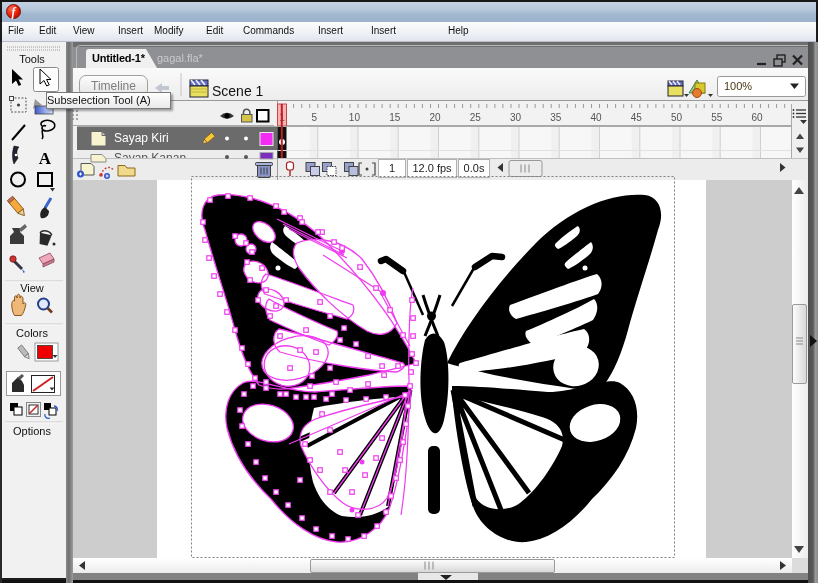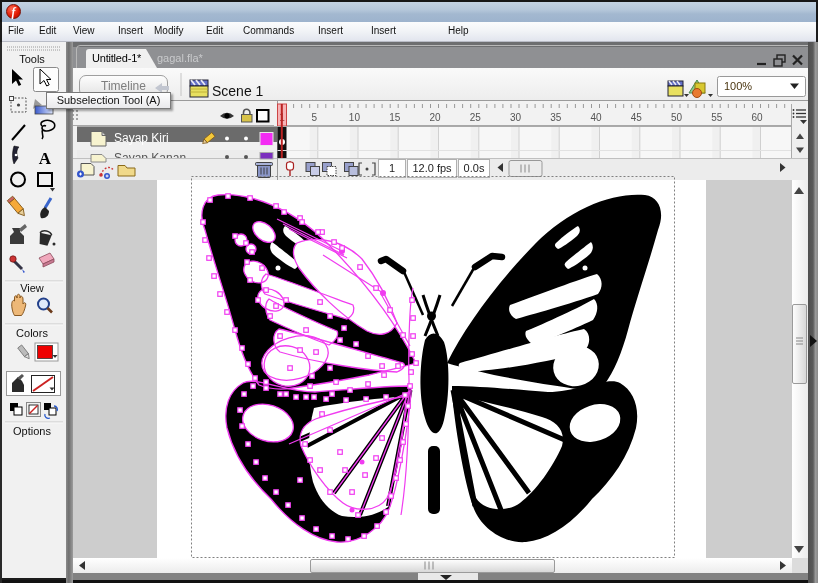--- a/index.html
+++ b/index.html
@@ -11,54 +11,54 @@
 
 #menubar{left:2px;top:22px;width:814px;height:20px;background:linear-gradient(#fbfcfd 0%,#f2f4f7 45%,#e2e5ee 100%);border-bottom:1px solid #b9bcc6}
 .menu{position:absolute;top:25px;font-size:10px;color:#111}
 
 #tools{left:2px;top:42px;width:64px;height:536px;background:#f1f1f1}
 #toolsep{left:66px;top:42px;width:7px;height:541px;background:linear-gradient(90deg,#8a8a8a,#6f6f6f 40%,#9c9c9c)}
 
 #tabband{left:73px;top:42px;width:745px;height:26px;background:#8f9093}
 #tabtopstrip{left:73px;top:42px;width:745px;height:5px;background:#6d6e70}
 #docframe{left:76px;top:45px;width:740px;height:533px;border:1px solid #b8b8b8;border-radius:4px 4px 0 0;background:transparent}
-#tab-active{left:86px;top:49px;width:60px;height:19px;background:#f0f0f0;border-radius:3px 0 0 0;color:#000;font-weight:normal;font-size:11px;padding:3px 0 0 6px;white-space:nowrap;letter-spacing:-0.2px}
+#tab-active{left:86px;top:49px;width:60px;height:19px;background:#f0f0f0;border-radius:3px 0 0 0;color:#000;font-weight:bold;font-size:11px;padding:3px 0 0 6px;white-space:nowrap;letter-spacing:-0.2px}
 #tab-active-slant{left:146px;top:49px;width:0;height:0;border-bottom:19px solid #f0f0f0;border-right:11px solid transparent}
 #tab2{left:157px;top:52px;font-size:11px;color:#c9cacc}
 
 #editbar{left:73px;top:68px;width:744px;height:33px;background:linear-gradient(#fafafa,#ededed);border-bottom:1px solid #9a9a9a}
-#btn-timeline{left:79px;top:75px;width:89px;height:22px;background:linear-gradient(#fdfdfd,#e3e3e3);border:1px solid #9f9f9f;border-radius:7px;font-size:12px;color:#7e7e7e;text-align:center;padding-top:3px}
+#btn-timeline{left:79px;top:75px;width:69px;height:22px;background:linear-gradient(#fdfdfd,#e3e3e3);border:1px solid #9f9f9f;border-radius:7px;font-size:12px;color:#7e7e7e;text-align:center;padding-top:3px}
 #scene1{left:212px;top:83px;font-size:14px;color:#111}
 
 #tl{left:73px;top:101px;width:745px;height:79px;background:#f0f0f0;border-bottom:2px solid #8a8a8a}
 #tl-layerhead{left:73px;top:101px;width:201px;height:25px;background:#f0f0f0;border-bottom:1px solid #a8a8a8}
 #tl-ruler{left:278px;top:101px;width:513px;height:25px;background:#f2f2f2;border-bottom:1px solid #a8a8a8}
 #tl-layers-sep{left:277px;top:101px;width:1px;height:79px;background:#9a9a9a}
-#row1{left:77px;top:126px;width:200px;height:16px;background:#6b6b6b;color:#fff;font-size:12px}
+#row1{left:77px;top:126px;width:200px;height:24px;background:#6b6b6b;color:#fff;font-size:12px}
 #row2{left:77px;top:150px;width:200px;height:10px;background:#ececec;overflow:hidden;font-size:12px;color:#555}
 #tl-frames{left:278px;top:126px;width:513px;height:32px;background:#f7f7f7;overflow:hidden}
 #tl-botbar-l{left:73px;top:158px;width:205px;height:22px;background:#ececec;border-top:1px solid #c0c0c0}
 #tl-botbar-r{left:278px;top:158px;width:540px;height:22px;background:#ececec;border-top:1px solid #c0c0c0}
 #tl-right{left:791px;top:101px;width:27px;height:57px;background:#efefef}
 
 #canvas{left:73px;top:180px;width:719px;height:378px;background:#cdcdcd}
 #stage{left:157px;top:180px;width:549px;height:378px;background:#fff}
 
 
 #vscroll{left:792px;top:180px;width:16px;height:378px;background:linear-gradient(90deg,#ffffff,#ececec)}
 #vthumb{left:792px;top:304px;width:15px;height:80px;background:linear-gradient(90deg,#fdfdfd,#d8d8d8);border:1px solid #9a9a9a;border-radius:2px}
 #hscroll{left:73px;top:558px;width:719px;height:15px;background:linear-gradient(#ffffff,#ececec)}
 #hthumb{left:310px;top:559px;width:245px;height:14px;background:linear-gradient(#fdfdfd,#d8d8d8);border:1px solid #9a9a9a;border-radius:2px}
 #botband{left:66px;top:573px;width:752px;height:7px;background:#828282}
 #botband2{left:0px;top:580px;width:818px;height:3px;background:#111}
 #bottab{left:418px;top:573px;width:60px;height:7px;background:#e8e8e8}
 #rightedge{left:808px;top:42px;width:10px;height:541px;background:linear-gradient(90deg,#4f4f4f,#5a5a5a 50%,#9a9a9a 75%,#8a8a8a)}
 #leftedge{left:0px;top:42px;width:2px;height:541px;background:#2a2a2a}
 
-#tooltip{left:46px;top:92px;width:125px;height:17px;background:linear-gradient(#ffffff,#e9e9ec);border:1px solid #7a7a7a;box-shadow:2px 2px 2px rgba(0,0,0,0.35);font-size:11px;color:#111;text-align:center;padding-top:1px;z-index:50}
+#tooltip{left:46px;top:92px;width:125px;height:17px;background:linear-gradient(#ffffff,#e9e9ec);border:1px solid #7a7a7a;box-shadow:2px 2px 2px rgba(0,0,0,0.35);font-size:11px;color:#111;text-align:left;padding-top:1px;z-index:50}
 </style></head>
 <body>
 <div id="app">
   <div class="abs" id="titlebar"></div>
   <div class="abs" id="flashicon" style="left:6px;top:4px;width:15px;height:15px;border-radius:50%;background:radial-gradient(circle at 35% 30%,#ff6a52,#e01800 60%,#a40f00);border:1px solid #7c0c00">
       <span style="position:absolute;left:4.5px;top:0.5px;color:#fff;font-size:11.5px;font-weight:bold;font-style:italic;font-family:'Liberation Serif',serif">f</span>
     </div>
   <div class="abs" id="menubar"></div>
   <span class="menu" style="left:8px">File</span>
   <span class="menu" style="left:39px">Edit</span>

